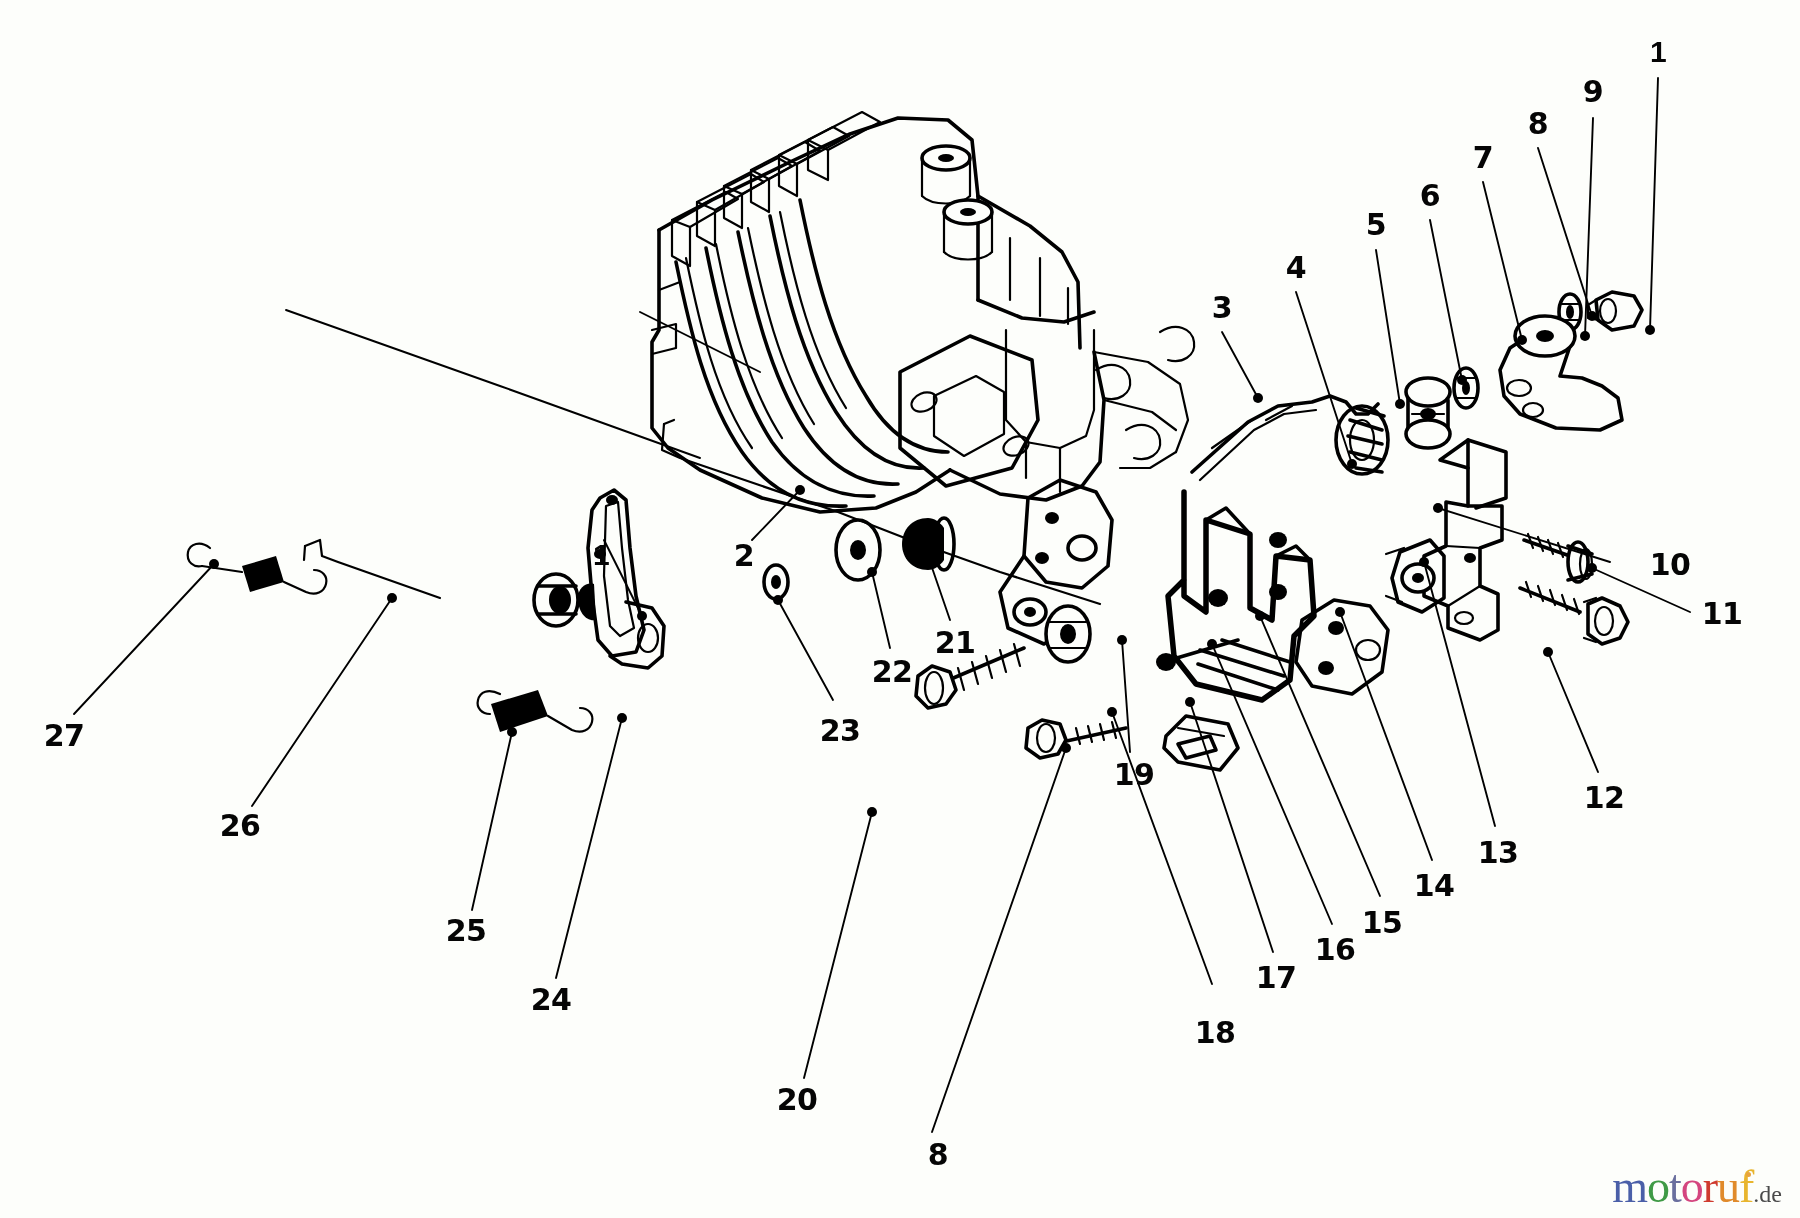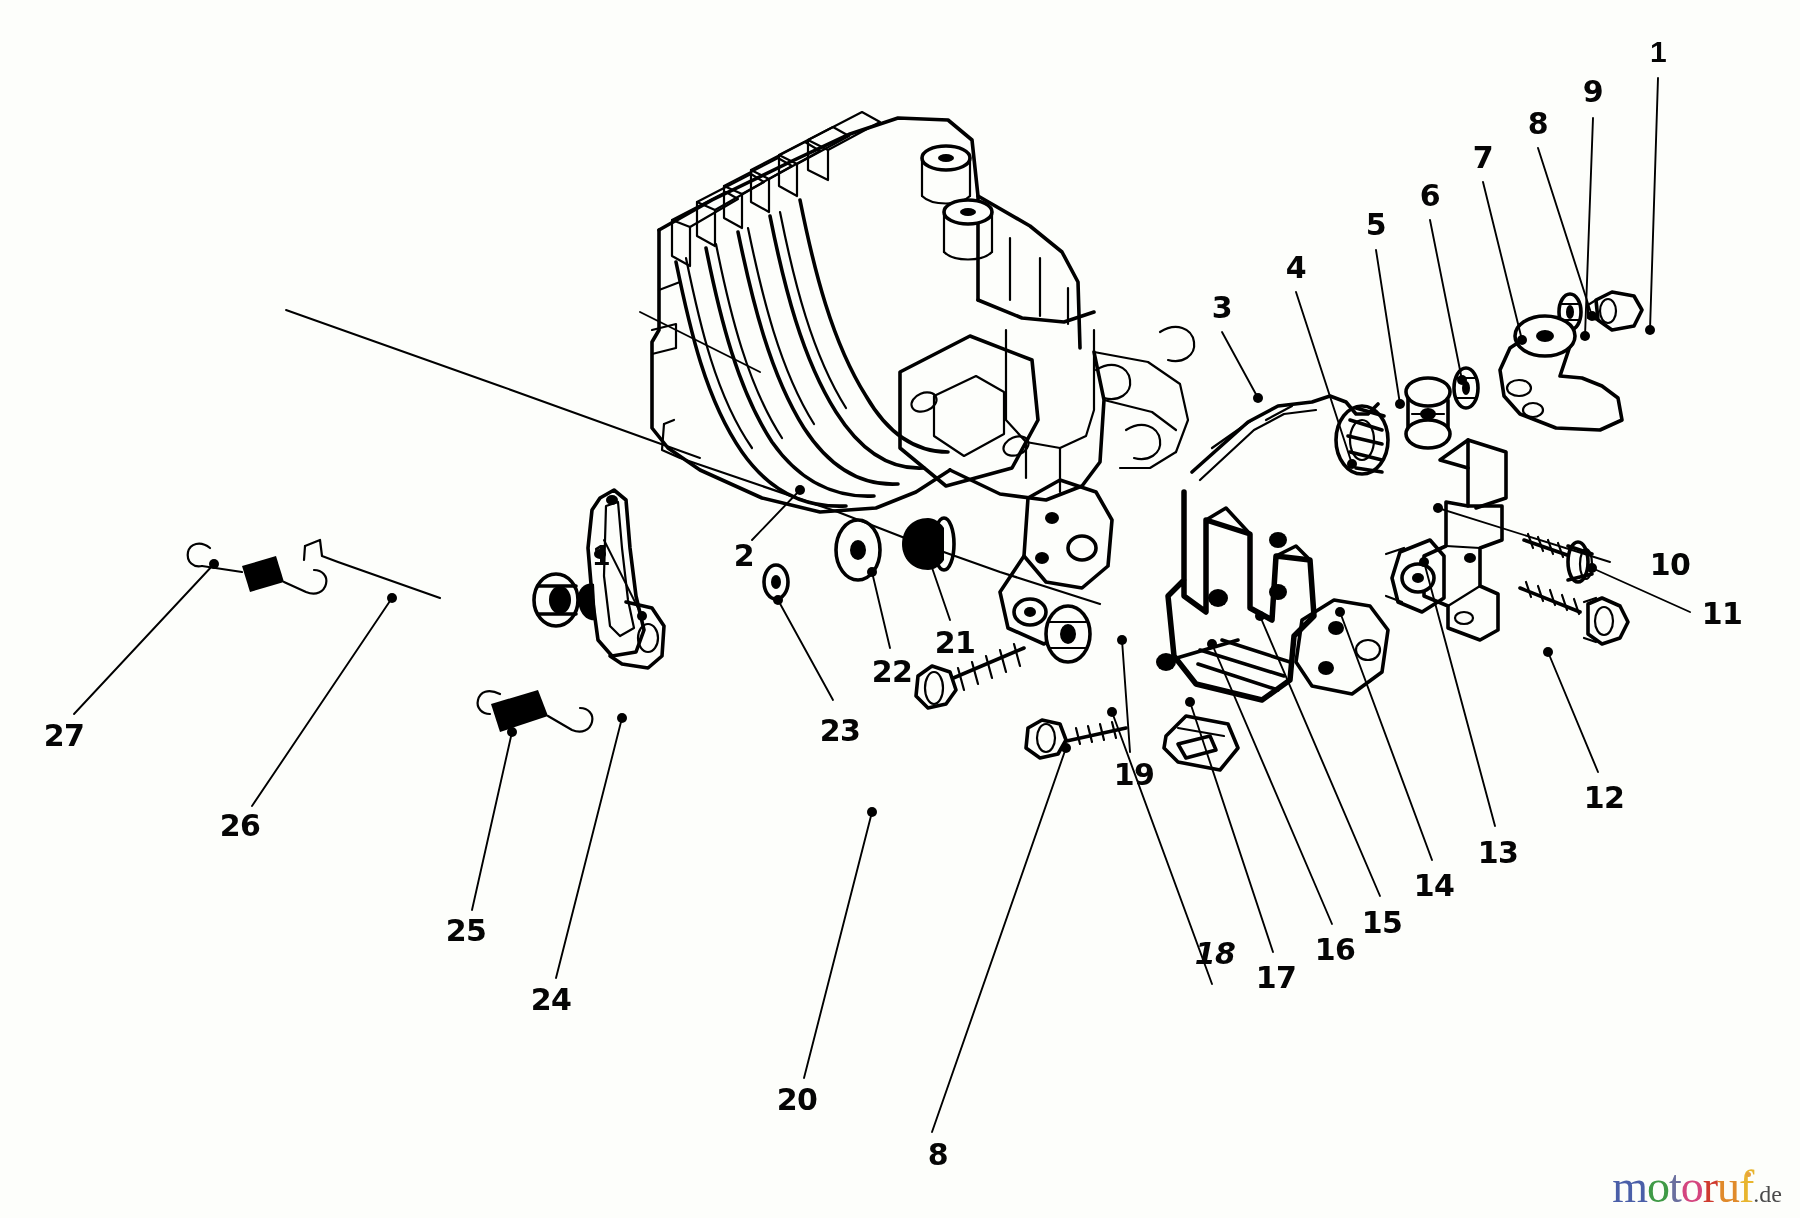--- a/index.html
+++ b/index.html
@@ -501,21 +501,21 @@
       <div class="callout" style="left: 1296px; top: 268px;">4</div>
       <div class="callout" style="left: 1222px; top: 308px;">3</div>
       <div class="callout" style="left: 1640px; top: 565px; margin-left: 30px;">10</div>
       <div class="callout" style="left: 1722px; top: 614px;">11</div>
       <div class="callout" style="left: 1604px; top: 798px;">12</div>
       <div class="callout" style="left: 1498px; top: 853px;">13</div>
       <div class="callout" style="left: 1434px; top: 886px;">14</div>
       <div class="callout" style="left: 1382px; top: 923px;">15</div>
       <div class="callout" style="left: 1335px; top: 950px;">16</div>
       <div class="callout" style="left: 1276px; top: 978px;">17</div>
-      <div class="callout" style="left: 1215px; top: 954px; font-style: italic;">18</div>
+      <div class="callout" style="left: 1215px; top: 1033px;">18</div>
       <div class="callout" style="left: 1134px; top: 775px;">19</div>
       <div class="callout" style="left: 797px; top: 1100px;">20</div>
       <div class="callout" style="left: 938px; top: 1155px;">8</div>
       <div class="callout" style="left: 955px; top: 643px;">21</div>
       <div class="callout" style="left: 892px; top: 672px;">22</div>
       <div class="callout" style="left: 840px; top: 723px; margin-top: 8px;">23</div>
       <div class="callout" style="left: 744px; top: 556px;">2</div>
       <div class="callout bar-one" style="left: 601px; top: 555px;">1</div>
       <div class="callout" style="left: 551px; top: 1000px;">24</div>
       <div class="callout" style="left: 466px; top: 931px;">25</div>

